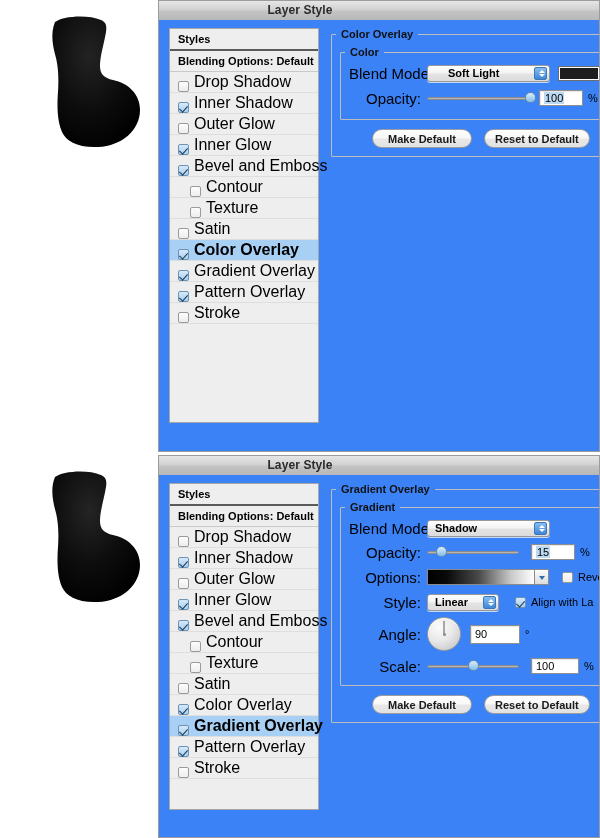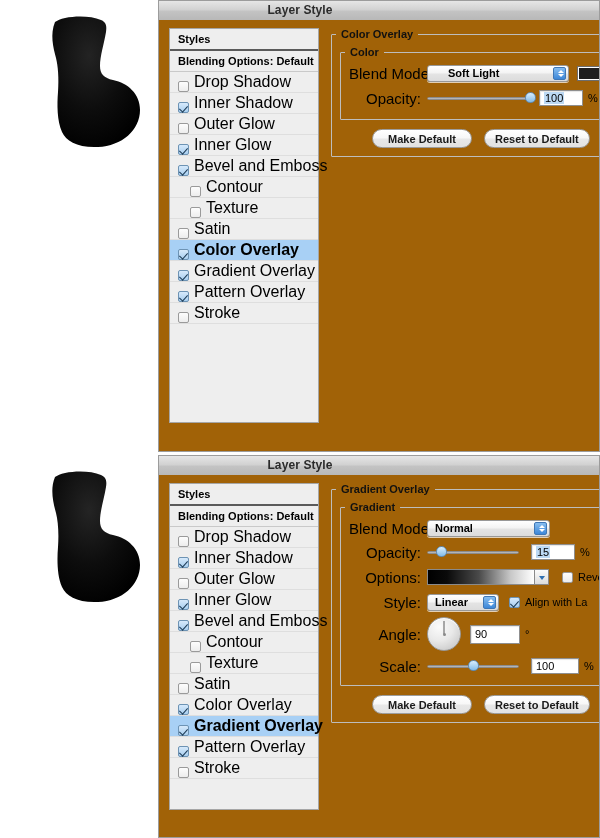--- a/index.html
+++ b/index.html
@@ -30,21 +30,21 @@
   }
   .titlebar .title{
     position:absolute;left:0;right:8px;top:2px;
     text-align:center;
     font-size:12px;font-weight:bold;color:#2b2b2b;
     letter-spacing:.1px;
     padding-right:150px;
   }
   .dialog-body{
     position:absolute;top:19px;left:0;right:0;bottom:0;
-    background:#a16207;
+    background:#3b82f6;
     padding:8px 0 0 10px;
     box-sizing:border-box;
   }
 
   
   .styles-pane{
     position:absolute;left:10px;top:8px;width:150px;
     background:#eeeeee;
     border:1px solid #a6a6a6;
     box-sizing:border-box;
@@ -345,21 +345,21 @@
     <div class="right-pane" style="width:280px;">
       <fieldset class="gb">
         <legend>Color Overlay</legend>
         <div class="gb-inner">
           <fieldset class="gb" style="margin-top:2px;">
             <legend>Color</legend>
             <div class="gb-inner" style="padding-bottom:10px;">
 
               <div class="frow">
                 <div class="flabel" style="width:72px;">Blend Mode:</div>
-                <div class="popup" style="width:142px;padding-left:20px;">
+                <div class="popup" style="width:123px;padding-left:20px;">
                   <span>Soft Light</span>
                   <span class="stepper"></span>
                 </div>
                 <div class="swatch" style="margin-left: 8px; background: rgb(30, 30, 30);"></div>
               </div>
 
               <div class="frow" style="margin-top:3px;">
                 <div class="flabel" style="width:72px;">Opacity:</div>
                 <div class="slider" style="width:103px;">
                   <div class="track"></div>
@@ -474,21 +474,21 @@
       <fieldset class="gb">
         <legend>Gradient Overlay</legend>
         <div class="gb-inner">
           <fieldset class="gb" style="margin-top:2px;">
             <legend>Gradient</legend>
             <div class="gb-inner" style="padding-bottom:8px;">
 
               <div class="frow">
                 <div class="flabel" style="width:72px;">Blend Mode:</div>
                 <div class="popup" style="width:123px;">
-                  <span>Normal</span>
+                  <span>Shadow</span>
                   <span class="stepper"></span>
                 </div>
               </div>
 
               <div class="frow" style="margin-top:2px;">
                 <div class="flabel" style="width:72px;">Opacity:</div>
                 <div class="slider" style="width:92px;">
                   <div class="track"></div>
                   <div class="thumb" id="d2-op-thumb" style="left: 15%;"></div>
                 </div>
@@ -509,21 +509,21 @@
                   <span>Revers</span>
                 </div>
               </div>
 
               <div class="frow" style="margin-top:3px;">
                 <div class="flabel" style="width:72px;">Style:</div>
                 <div class="popup" style="width:72px;">
                   <span>Linear</span>
                   <span class="stepper"></span>
                 </div>
-                <div class="inline-cb" style="margin-left:10px;">
+                <div class="inline-cb" style="margin-left:16px;">
                   <span class="cb on"></span>
                   <span>Align with La</span>
                 </div>
               </div>
 
               <div class="frow" style="height:38px;margin-top:2px;">
                 <div class="flabel" style="width:72px;">Angle:</div>
                 <div class="dial">
                   <div class="needle"></div>
                   <div class="hub"></div>

